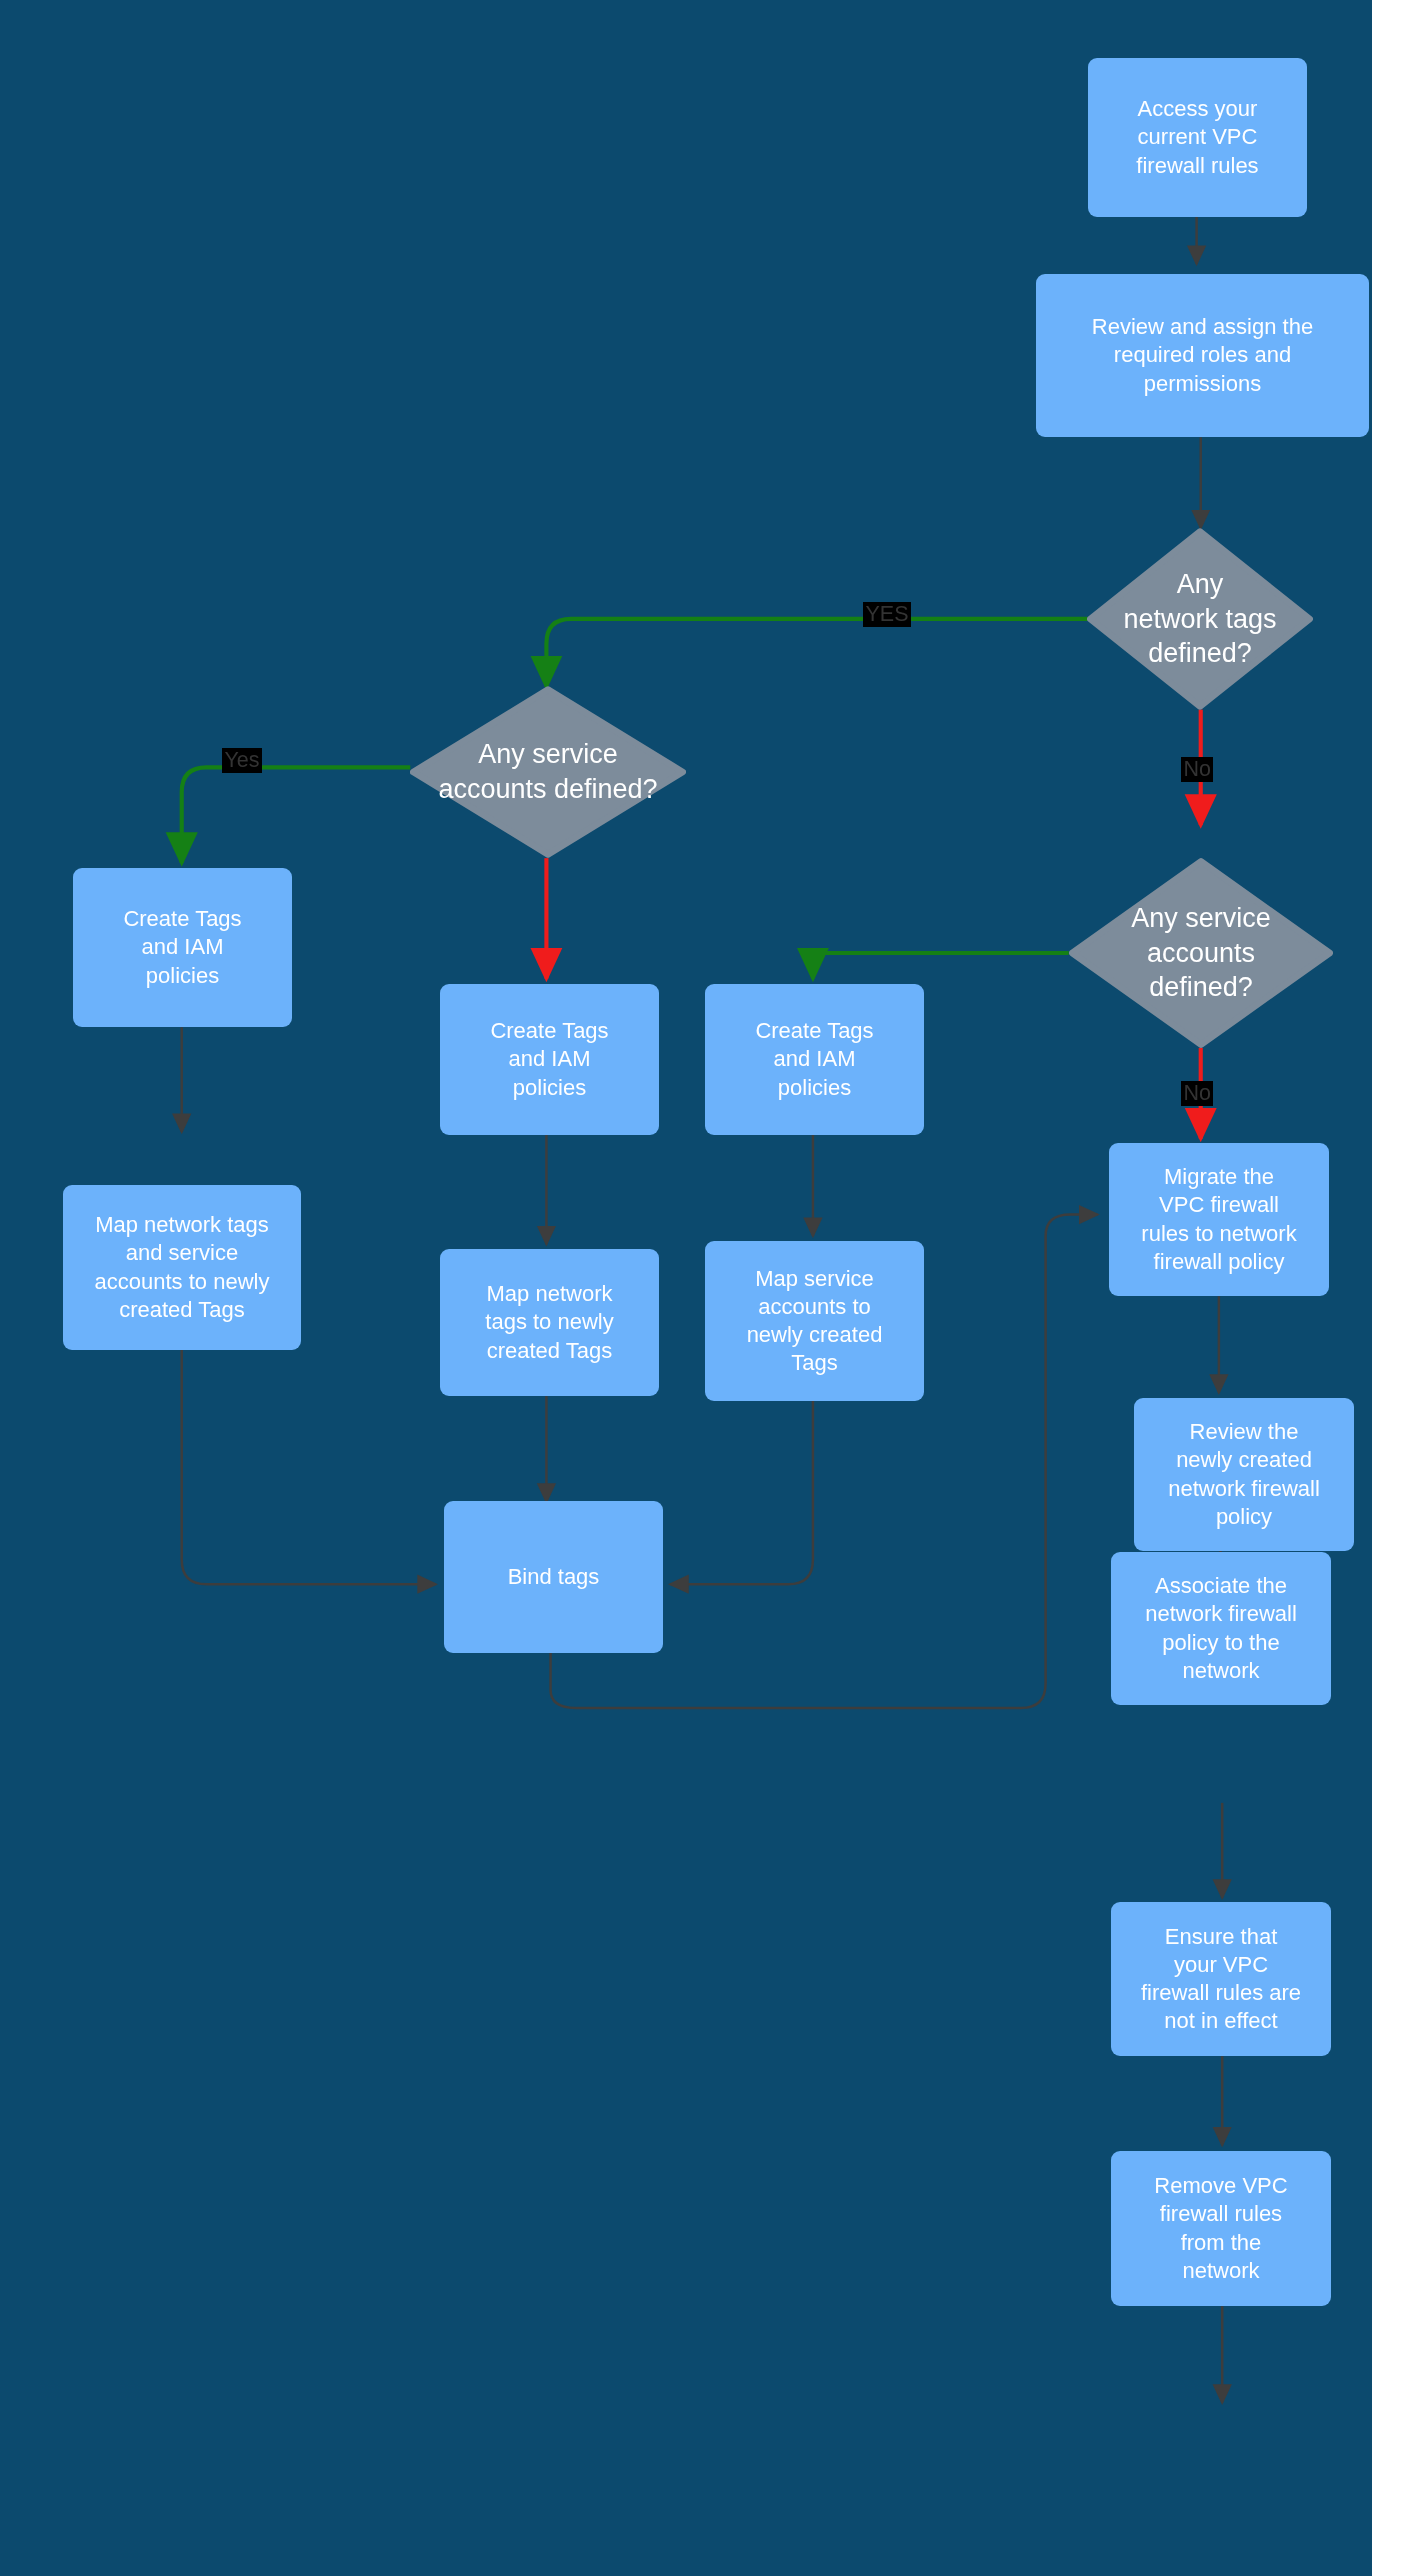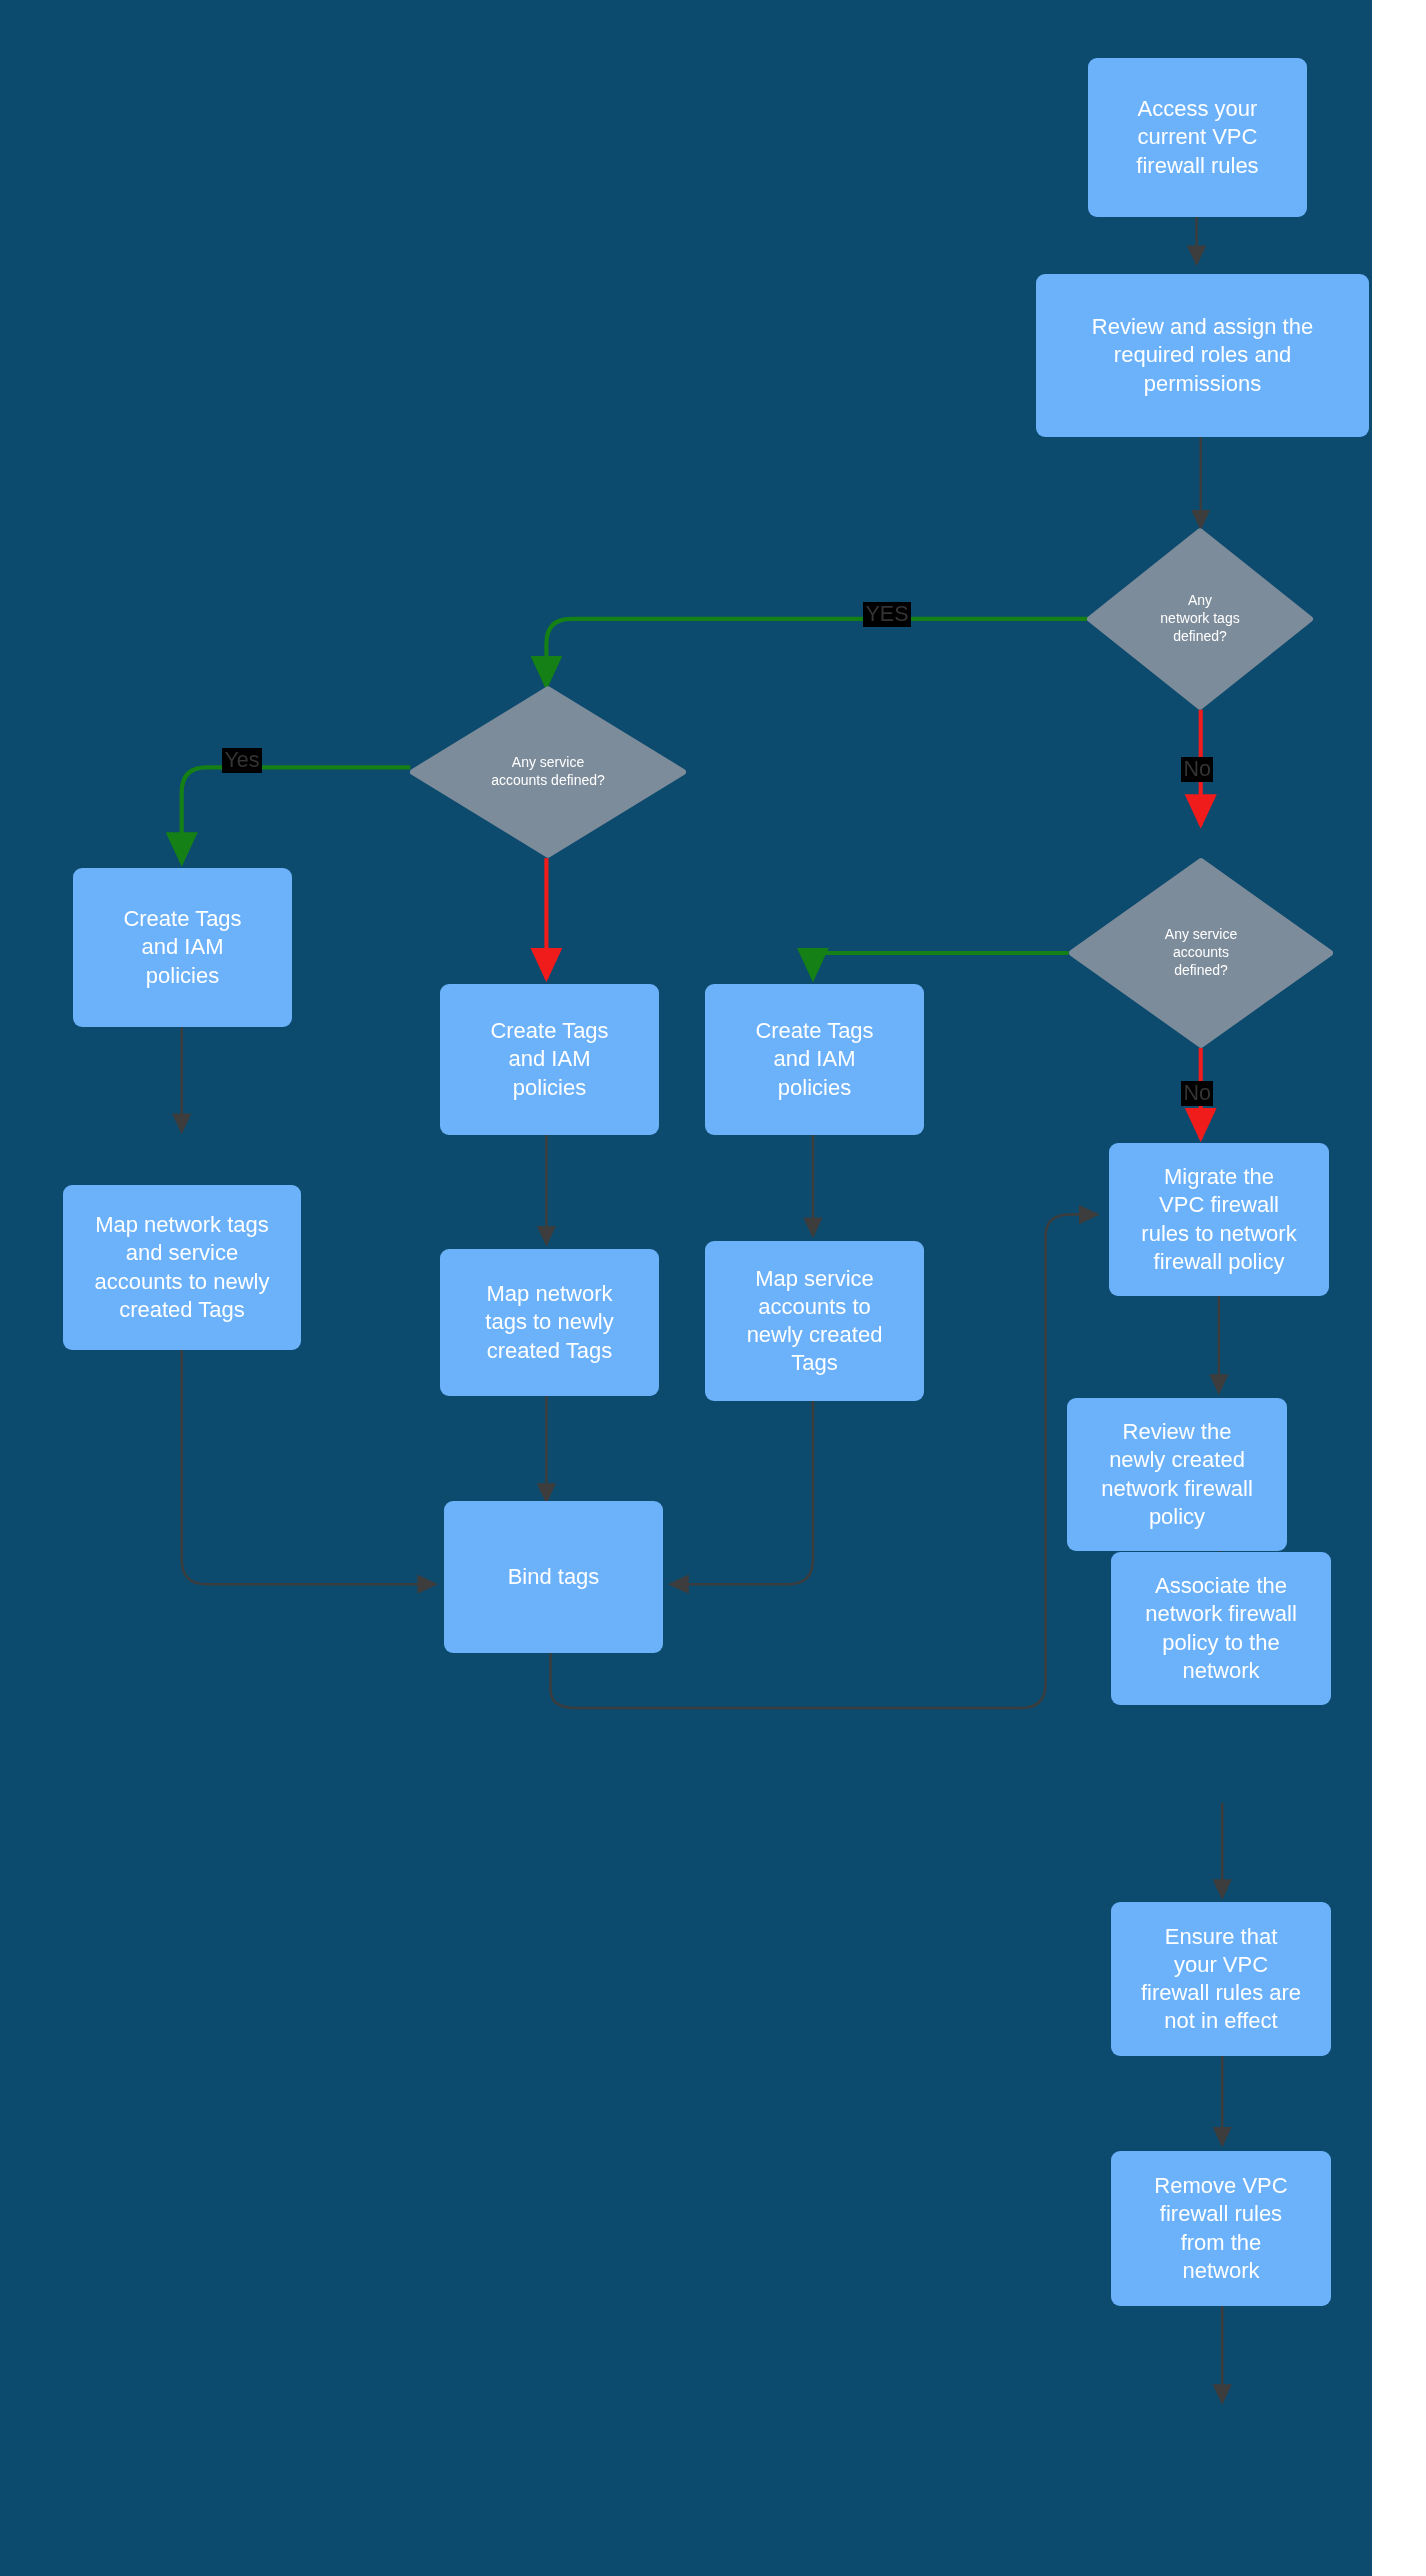--- a/index.html
+++ b/index.html
@@ -60,21 +60,21 @@
   }
   .decision-text {
     position: absolute;
     left: 0; top: 0;
     width: 100%; height: 100%;
     display: flex;
     align-items: center;
     justify-content: center;
     text-align: center;
     color: #ffffff;
-    font-size: 14px;
+    font-size: 27px;
     line-height: 1.28;
     white-space: pre-line;
     z-index: 2;
   }
   .edge-label {
     position: absolute;
     color: #333333;
     font-size: 21.5px;
     z-index: 4;
     background: #000000;
@@ -222,21 +222,21 @@
     <span class="nlabel">Migrate the
 VPC firewall
 rules to network
 firewall policy</span>
   </div>
 
   <div class="node proc" style="left:444px; top:1501px; width:219px; height:152px;">
     <span class="nlabel">Bind tags</span>
   </div>
 
-  <div class="node proc" style="left:1067px; top:1398px; width:220px; height:153px;">
+  <div class="node proc" style="left:1134px; top:1398px; width:220px; height:153px;">
     <span class="nlabel">Review the
 newly created
 network firewall
 policy</span>
   </div>
 
   <div class="node proc" style="left:1111px; top:1552px; width:220px; height:153px;">
     <span class="nlabel">Associate the
 network firewall
 policy to the

